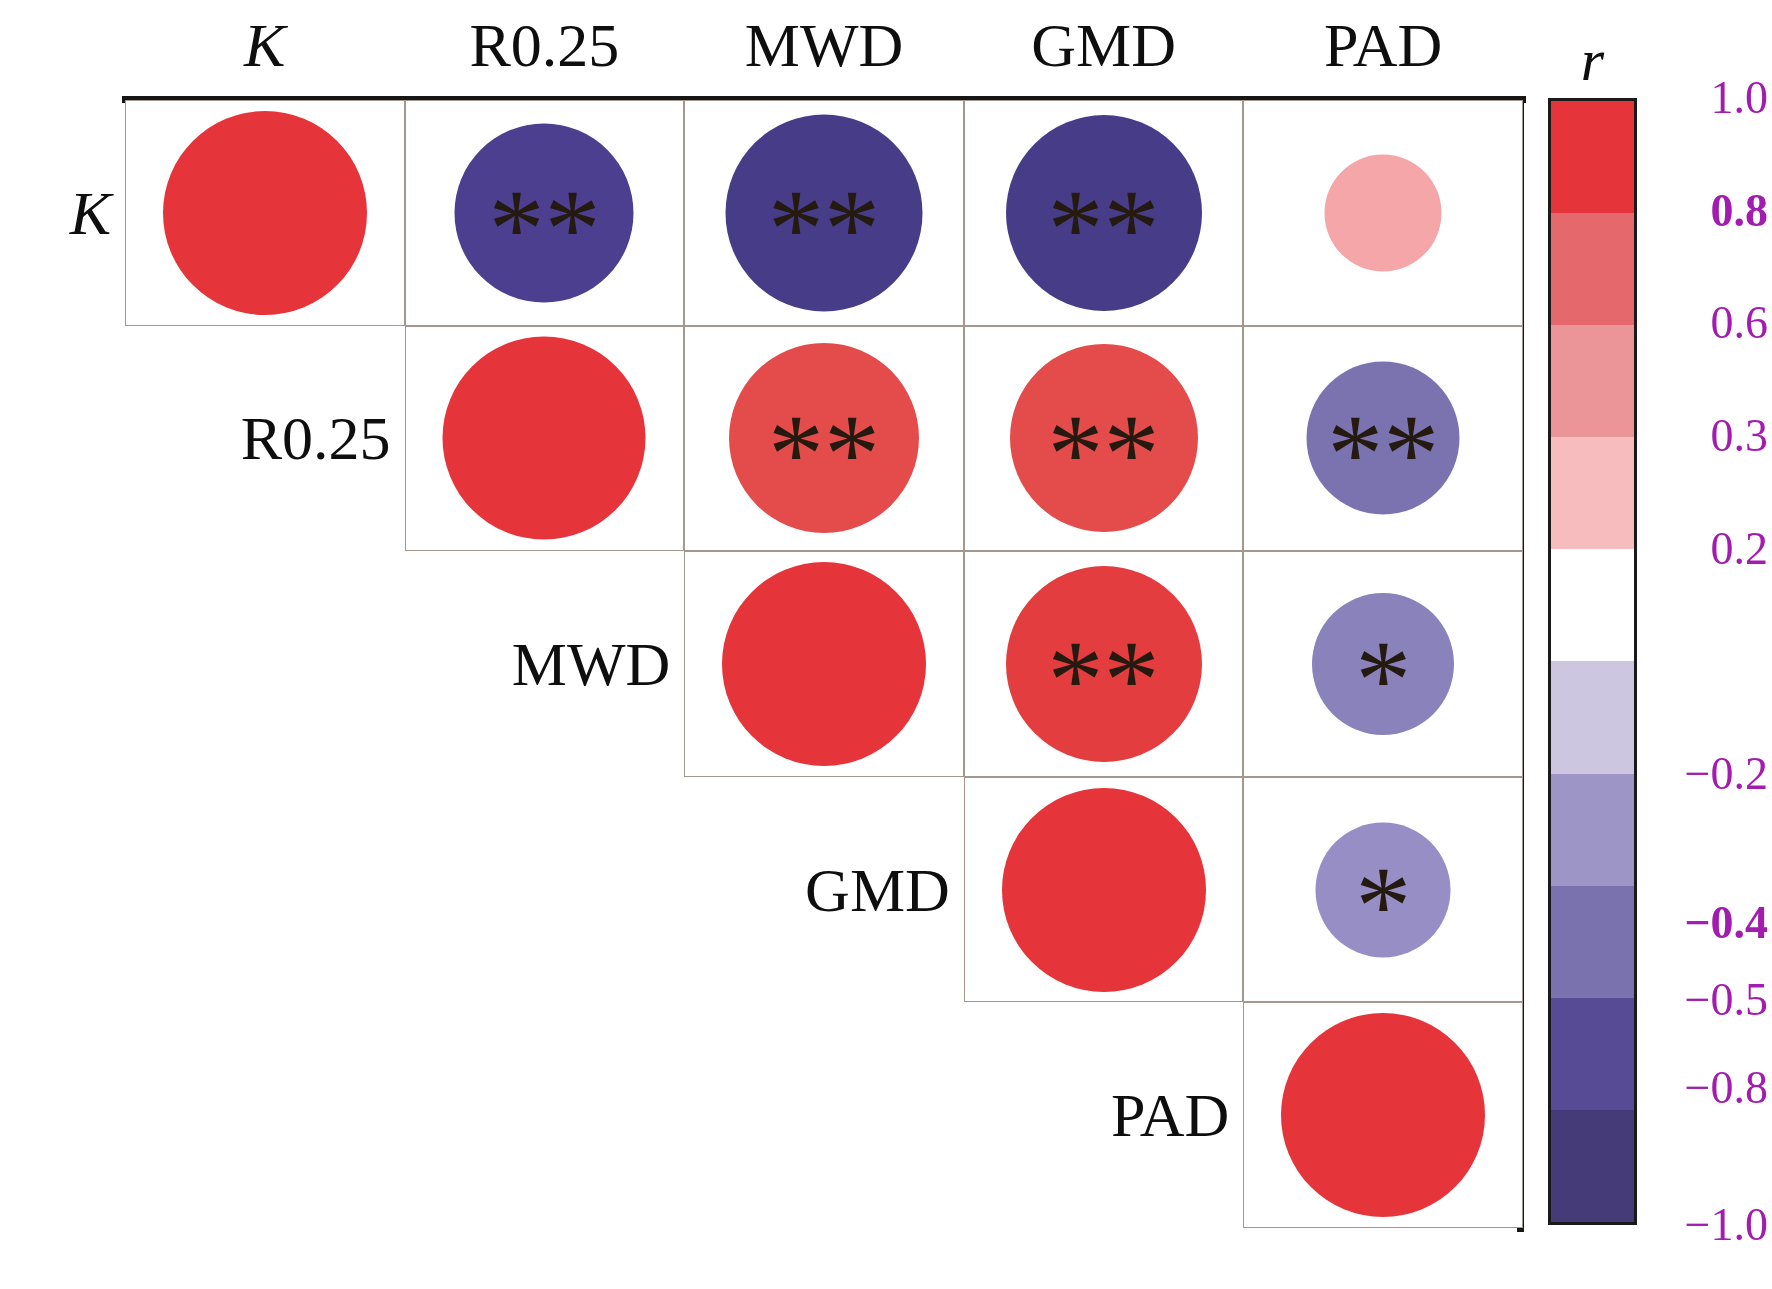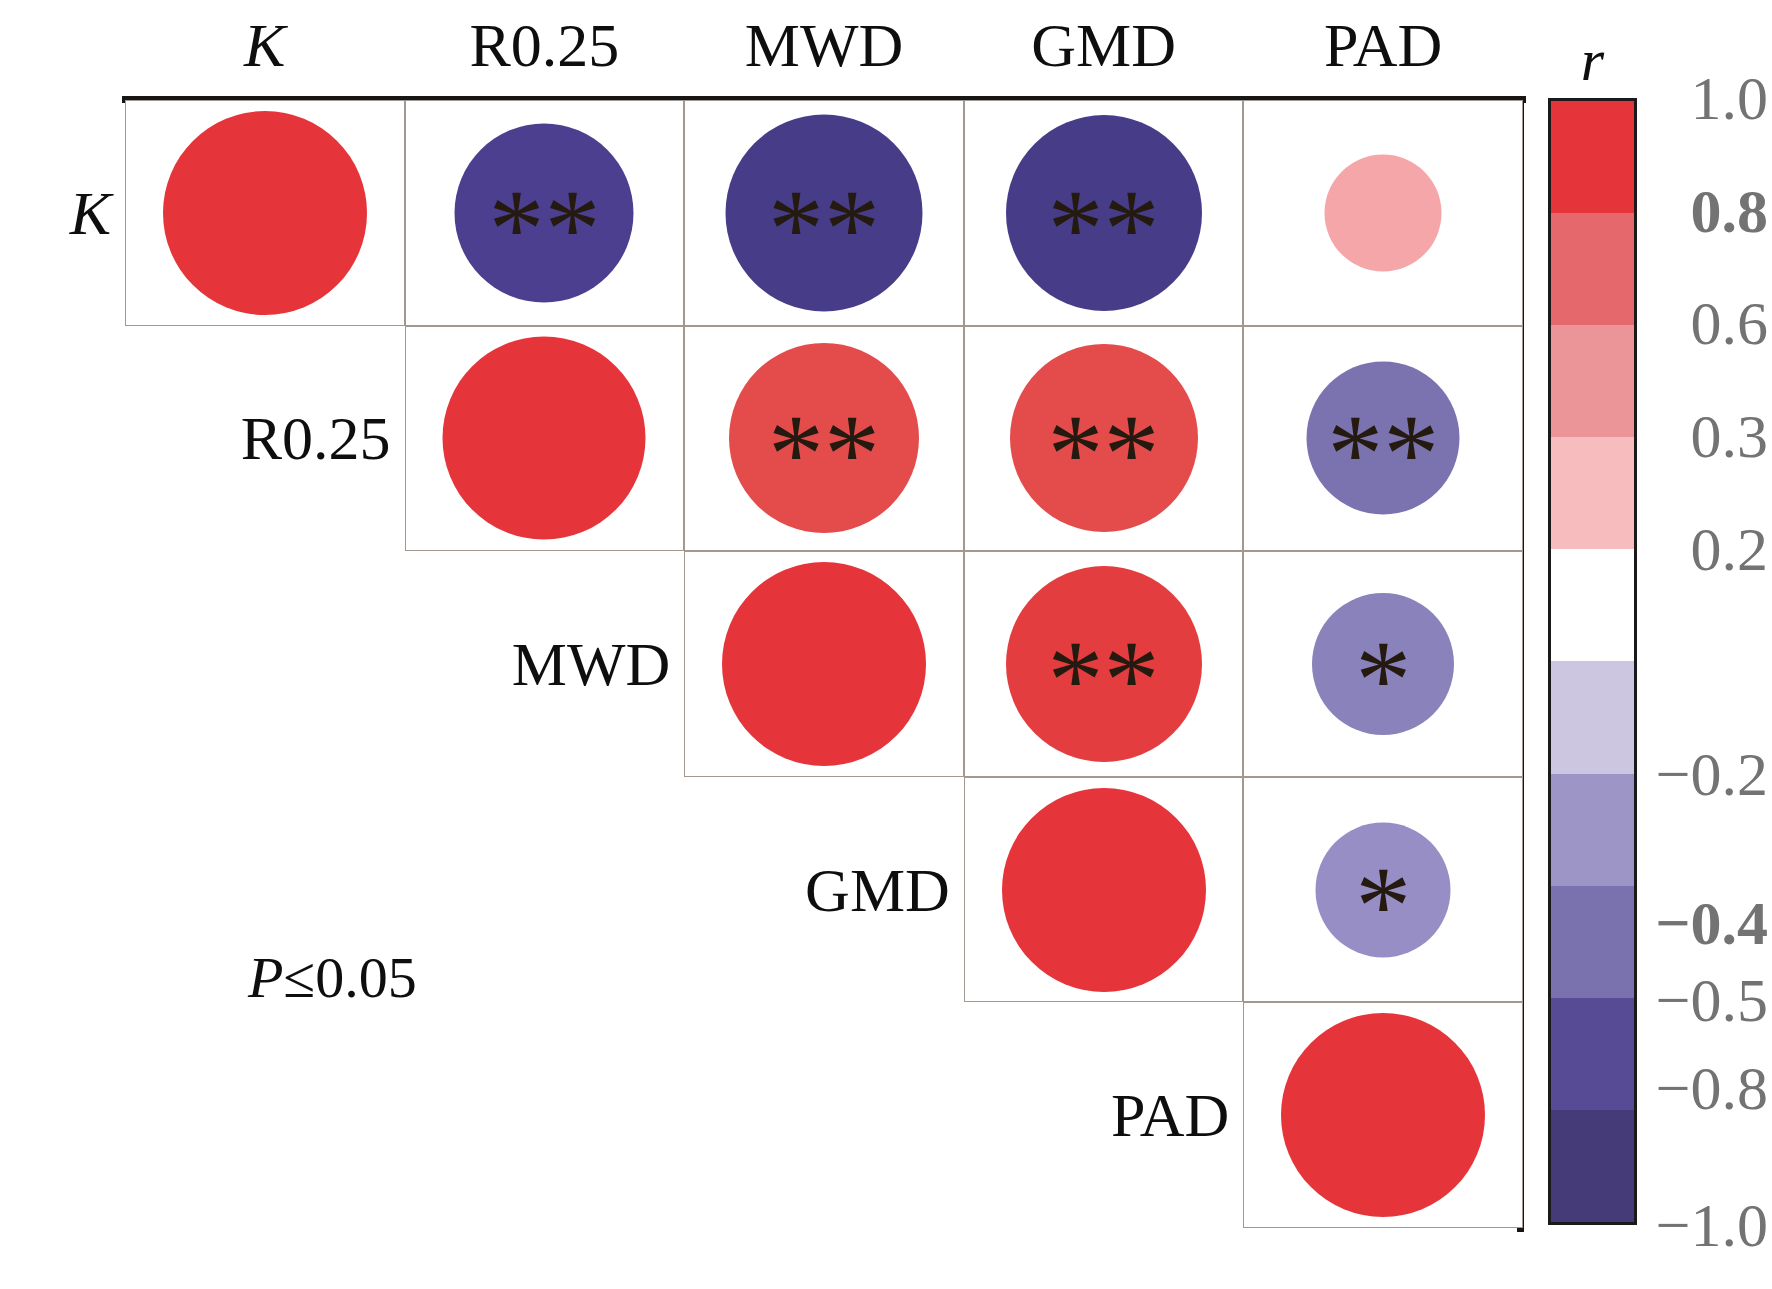--- a/index.html
+++ b/index.html
@@ -57,21 +57,21 @@
   }
   #colorbar{
     position:absolute;
     border:3px solid #1a1a1a;
     box-sizing:border-box;
     display:flex;flex-direction:column;
   }
   .cb-seg{width:100%;flex:1 1 0;}
   .cb-tick{
     position:absolute;
-    font-size:62px;color:#737373;
+    font-size:46px;color:#a21caf;
     text-align:right;
     line-height:62px;
     white-space:nowrap;
   }
   #cb-title{
     position:absolute;
     text-align:center;
     font-size:60px;color:#0e0e0e;
     font-style:italic;
     line-height:60px;
@@ -148,21 +148,20 @@
       </div>
       <div class="cell" style="left: 1243.4px; top: 776.8px; width: 279.6px; height: 225.6px;">
         <div class="circle" style="width: 135px; height: 135px; background: rgb(150, 142, 197);"></div>
         <div class="marker">*</div>
       </div>
       <div class="cell" style="left: 1243.4px; top: 1002.4px; width: 279.6px; height: 225.6px;">
         <div class="circle" style="width: 204px; height: 204px; background: rgb(229, 52, 58);"></div>
       </div>
     </div>
 
-  <div id="note"><span class="italic">P</span><span>≤0.05</span></div>
 
   <div id="cb-title" style="left:1548px;top:30px;width:89px;">r</div>
   <div id="colorbar" style="left:1548px;top:98px;width:89px;height:1127px;">
       <div class="cb-seg" style="background: rgb(229, 52, 58);"></div>
       <div class="cb-seg" style="background: rgb(228, 104, 108);"></div>
       <div class="cb-seg" style="background: rgb(236, 149, 152);"></div>
       <div class="cb-seg" style="background: rgb(246, 188, 190);"></div>
       <div class="cb-seg" style="background: rgb(255, 255, 255);"></div>
       <div class="cb-seg" style="background: rgb(205, 198, 225);"></div>
       <div class="cb-seg" style="background: rgb(157, 149, 198);"></div>

